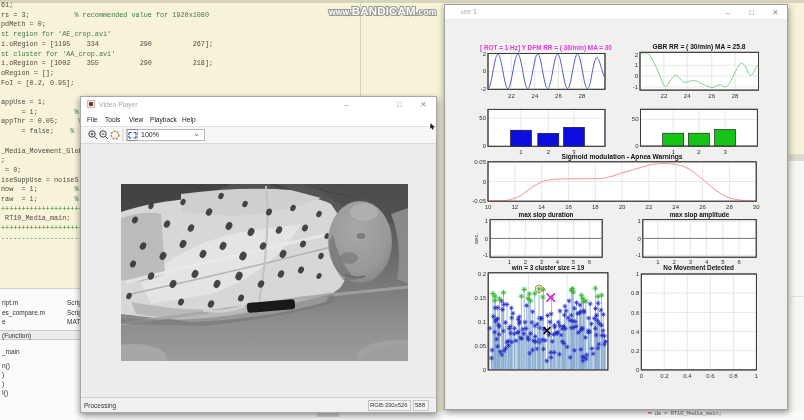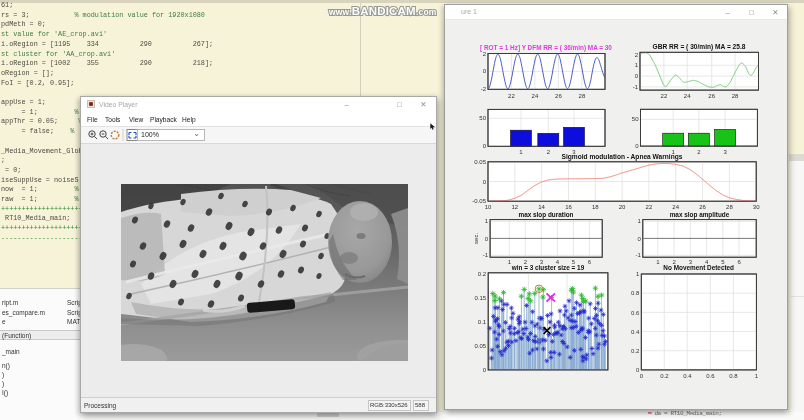--- a/index.html
+++ b/index.html
@@ -59,23 +59,23 @@
          font-weight:bold; letter-spacing:0.2px; }
 #wm .back { -webkit-text-stroke:2.2px #989898; color:#989898; }
 #wm .front { color:#fdfdfb; }
 #cursor { left:430px; top:116px; }
 #redline { left:648px; top:409px; font-family:"Liberation Mono", monospace; font-size:6px;
            letter-spacing:-0.4px; color:#777; }
 #redline b { color:#cc2222; }
 </style></head><body>
 <div id="topstrip" class="abs"></div>
 <pre id="code" class="abs">61;
-rs = 3;           <span class="c">% modulation value for 1920x1080</span>
+rs = 3;           <span class="c">% recommended value for 1920x1080</span>
 pdMeth = 0;
-<span class="c">st value for 'AE_crop.avi'</span>
+<span class="c">st region for 'AE_crop.avi'</span>
 i.oRegion = [1195    334          290          267];
 <span class="c">st cluster for 'AA_crop.avi'</span>
 i.oRegion = [1002    355          290          218];
 oRegion = [];
 FoI = [0.2, 0.95];
 
 appUse = 1;
      = 1;         <span class="c">% d</span>
 appThr = 0.05;     <span class="c">%</span>
      = false;    <span class="c">%</span>

